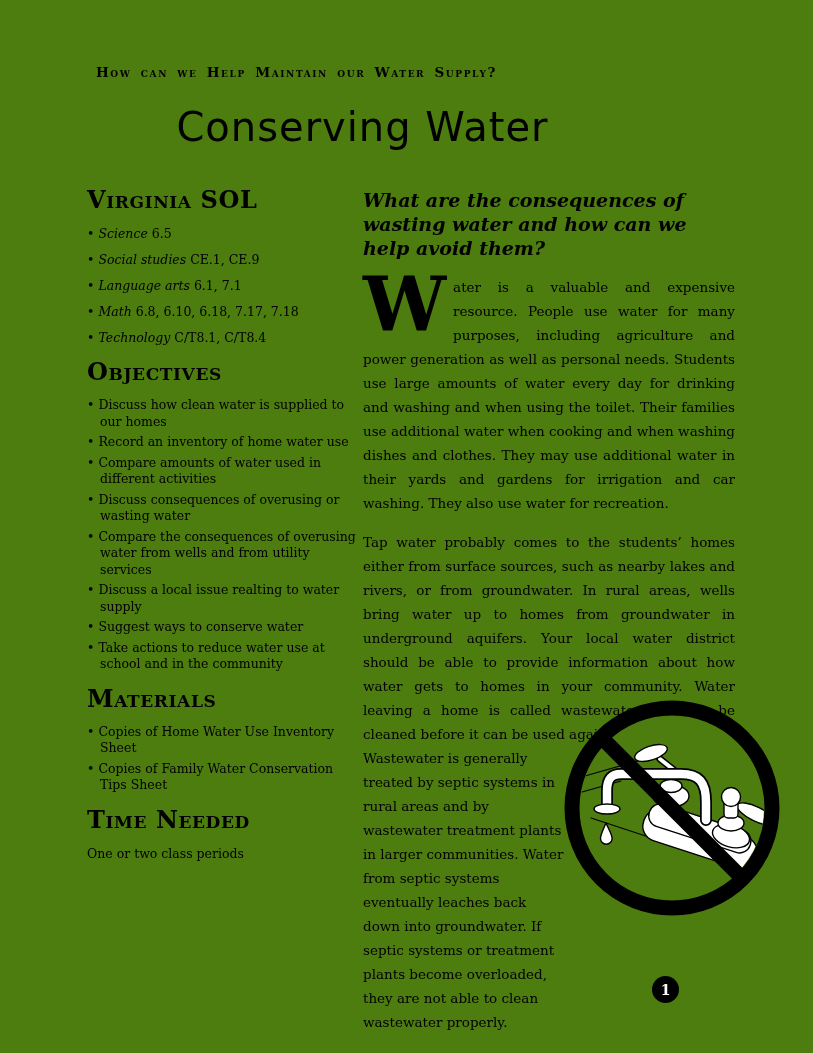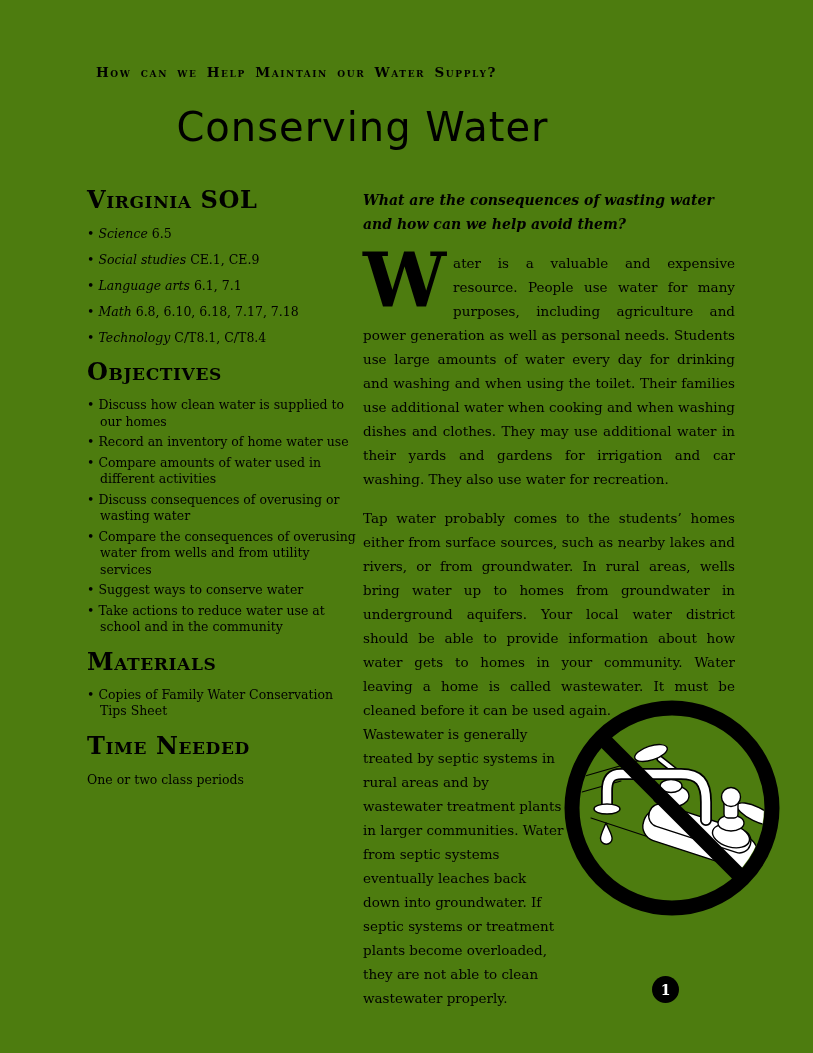--- a/index.html
+++ b/index.html
@@ -32,21 +32,21 @@
   }
   .sol li { line-height:17px; margin-bottom:9px; }
   .obj li, .mat li { line-height:16.5px; margin-bottom:4px; }
   .blt { margin-right:4px; }
   .em { font-style:italic; }
   .time-text { font-size:12.5px; line-height:17px; margin:0; }
   
   .main { position:absolute; left:363px; top:188px; width:372px; }
   .question {
     margin:0; font-weight:bold; font-style:italic;
-    font-size:14px; line-height:24px;
+    font-size:19px; line-height:24px;
   }
   .para {
     margin:15px 0 0 0; font-size:13.5px; line-height:24px;
     text-align:justify;
   }
   .para.narrow { margin-top:0; width:202px; text-align:left; }
   .dropcap {
     float:left; font-weight:bold; font-size:74px; line-height:58px;
     height:66px; padding-right:7px;
   }
@@ -91,29 +91,31 @@
         <li><span class="blt">•</span><span>Discuss how clean water is supplied to our homes</span></li>
 
         <li><span class="blt">•</span><span>Record an inventory of home water use</span></li>
 
         <li><span class="blt">•</span><span>Compare amounts of water used in different activities</span></li>
 
         <li><span class="blt">•</span><span>Discuss consequences of overusing or wasting water</span></li>
 
         <li><span class="blt">•</span><span>Compare the consequences of overusing water from wells and from utility services</span></li>
 
+        <li><span class="blt">•</span><span>Discuss a local issue realting to water supply</span></li>
 
         <li><span class="blt">•</span><span>Suggest ways to conserve water</span></li>
 
         <li><span class="blt">•</span><span>Take actions to reduce water use at school and in the community</span></li>
       </ul>
 
     <h2 class="shead later">Materials</h2>
     <ul class="mat">
 
+        <li><span class="blt">•</span><span>Copies of Home Water Use Inventory Sheet</span></li>
 
         <li><span class="blt">•</span><span>Copies of Family Water Conservation Tips Sheet</span></li>
       </ul>
 
     <h2 class="shead later">Time Needed</h2>
     <p class="time-text">One or two class periods</p>
   </aside>
 
   <main class="main">
     <p class="question">What are the consequences of wasting water and how can we help avoid them?</p>

